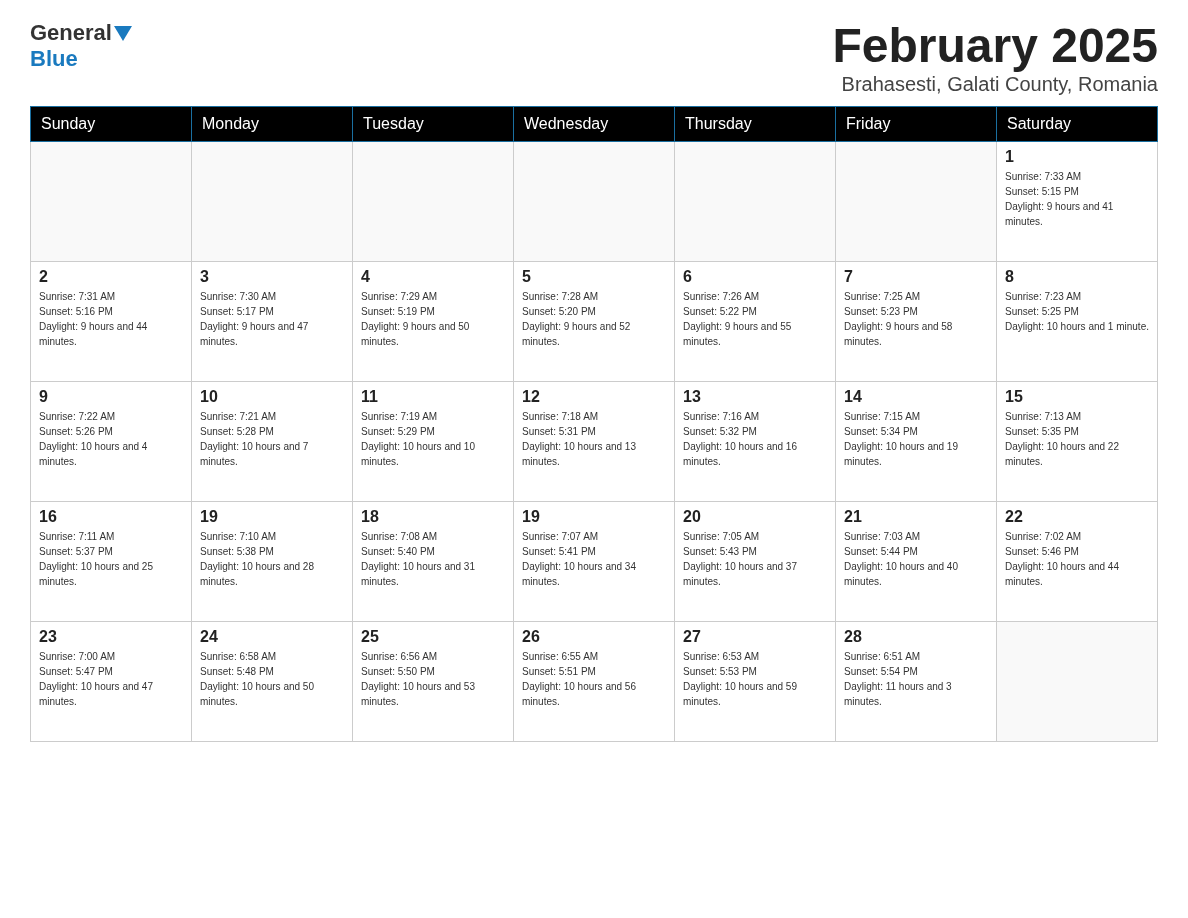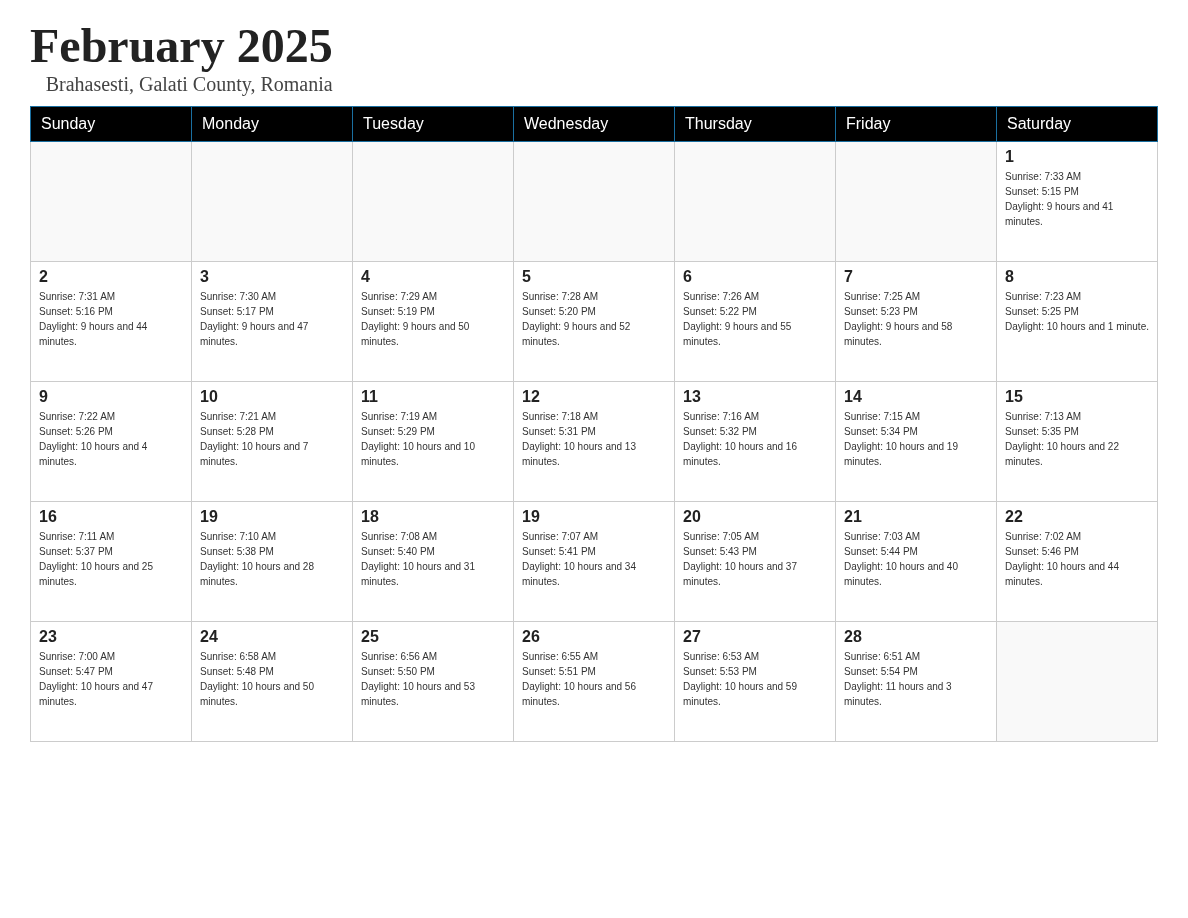--- a/index.html
+++ b/index.html
@@ -29,21 +29,20 @@
     .logo-wrapper {
       display: flex;
       flex-direction: column;
     }
     .logo-line1 {
       display: flex;
       align-items: center;
     }
     .title-block {
       text-align: right;
-      font-family: Liberation Serif, serif;
     }
     .month-title {
       font-size: 48px;
       font-weight: bold;
       color: #222;
       line-height: 1.1;
     }
     .location-title {
       font-size: 20px;
       color: #444;
@@ -94,20 +93,29 @@
       border-right: 9px solid transparent;
       border-top: 15px solid #1a7abf;
       vertical-align: middle;
       margin-left: 2px;
     }
   </style>
 </head>
 <body>
 
 <div class="header">
+  <div class="logo-wrapper">
+    <div class="logo-line1">
+      <span class="logo-text-general">General</span>
+      <span class="logo-triangle"></span>
+    </div>
+    <div>
+      <span class="logo-text-blue">Blue</span>
+    </div>
+  </div>
   <div class="title-block">
     <div class="month-title">February 2025</div>
     <div class="location-title">Brahasesti, Galati County, Romania</div>
   </div>
 </div>
 
 <table class="calendar">
   <thead>
     <tr>
     <th>Sunday</th>

